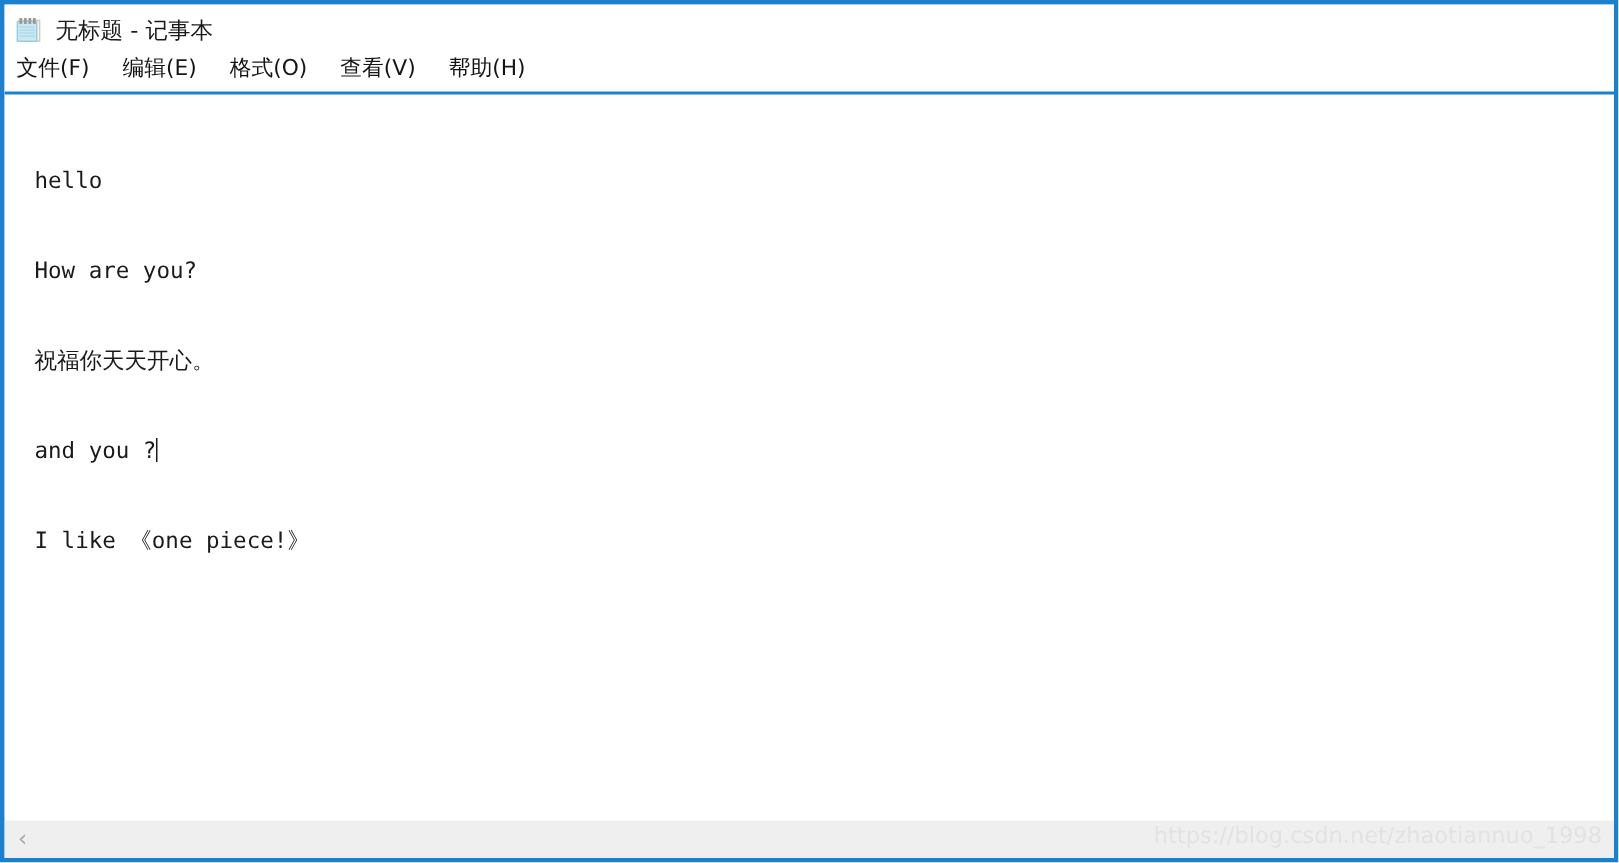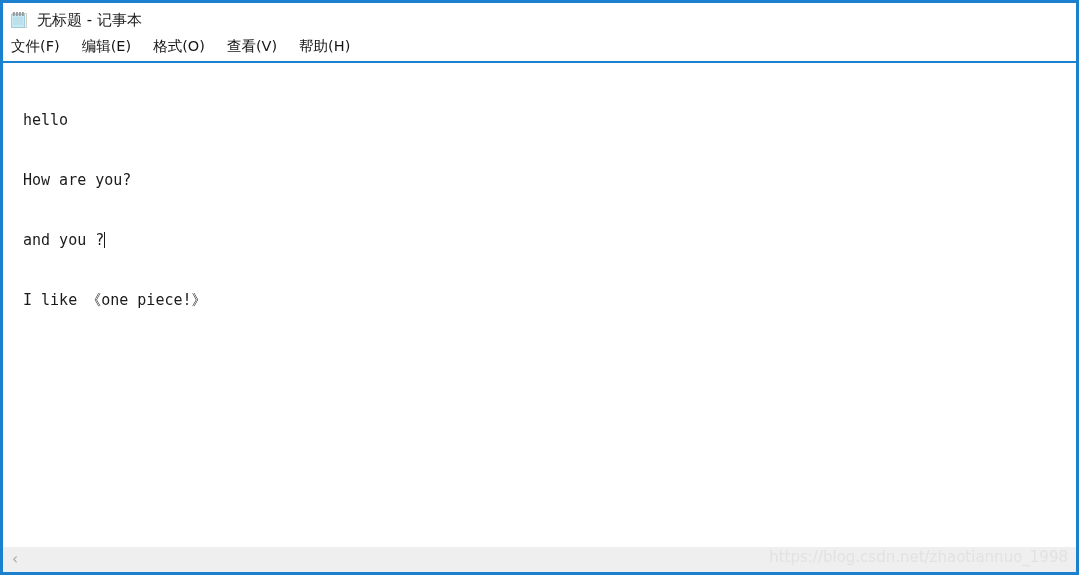--- a/index.html
+++ b/index.html
@@ -171,20 +171,21 @@
     <span class="menu-item">编辑(E)</span>
     <span class="menu-item">格式(O)</span>
     <span class="menu-item">查看(V)</span>
     <span class="menu-item">帮助(H)</span>
   </div>
 
   <div class="editor">
     <div class="text-body">
       <div class="text-line">hello</div>
       <div class="text-line">How are you?</div>
+      <div class="text-line">祝福你天天开心。</div>
       <div class="text-line"><span>and you ?</span><span class="caret"></span></div>
       <div class="text-line">I like 《one piece!》</div>
     </div>
   </div>
 
   <div class="hscrollbar">
     <div class="scroll-arrow-left">‹</div>
     <div class="scroll-track"></div>
   </div>
 

